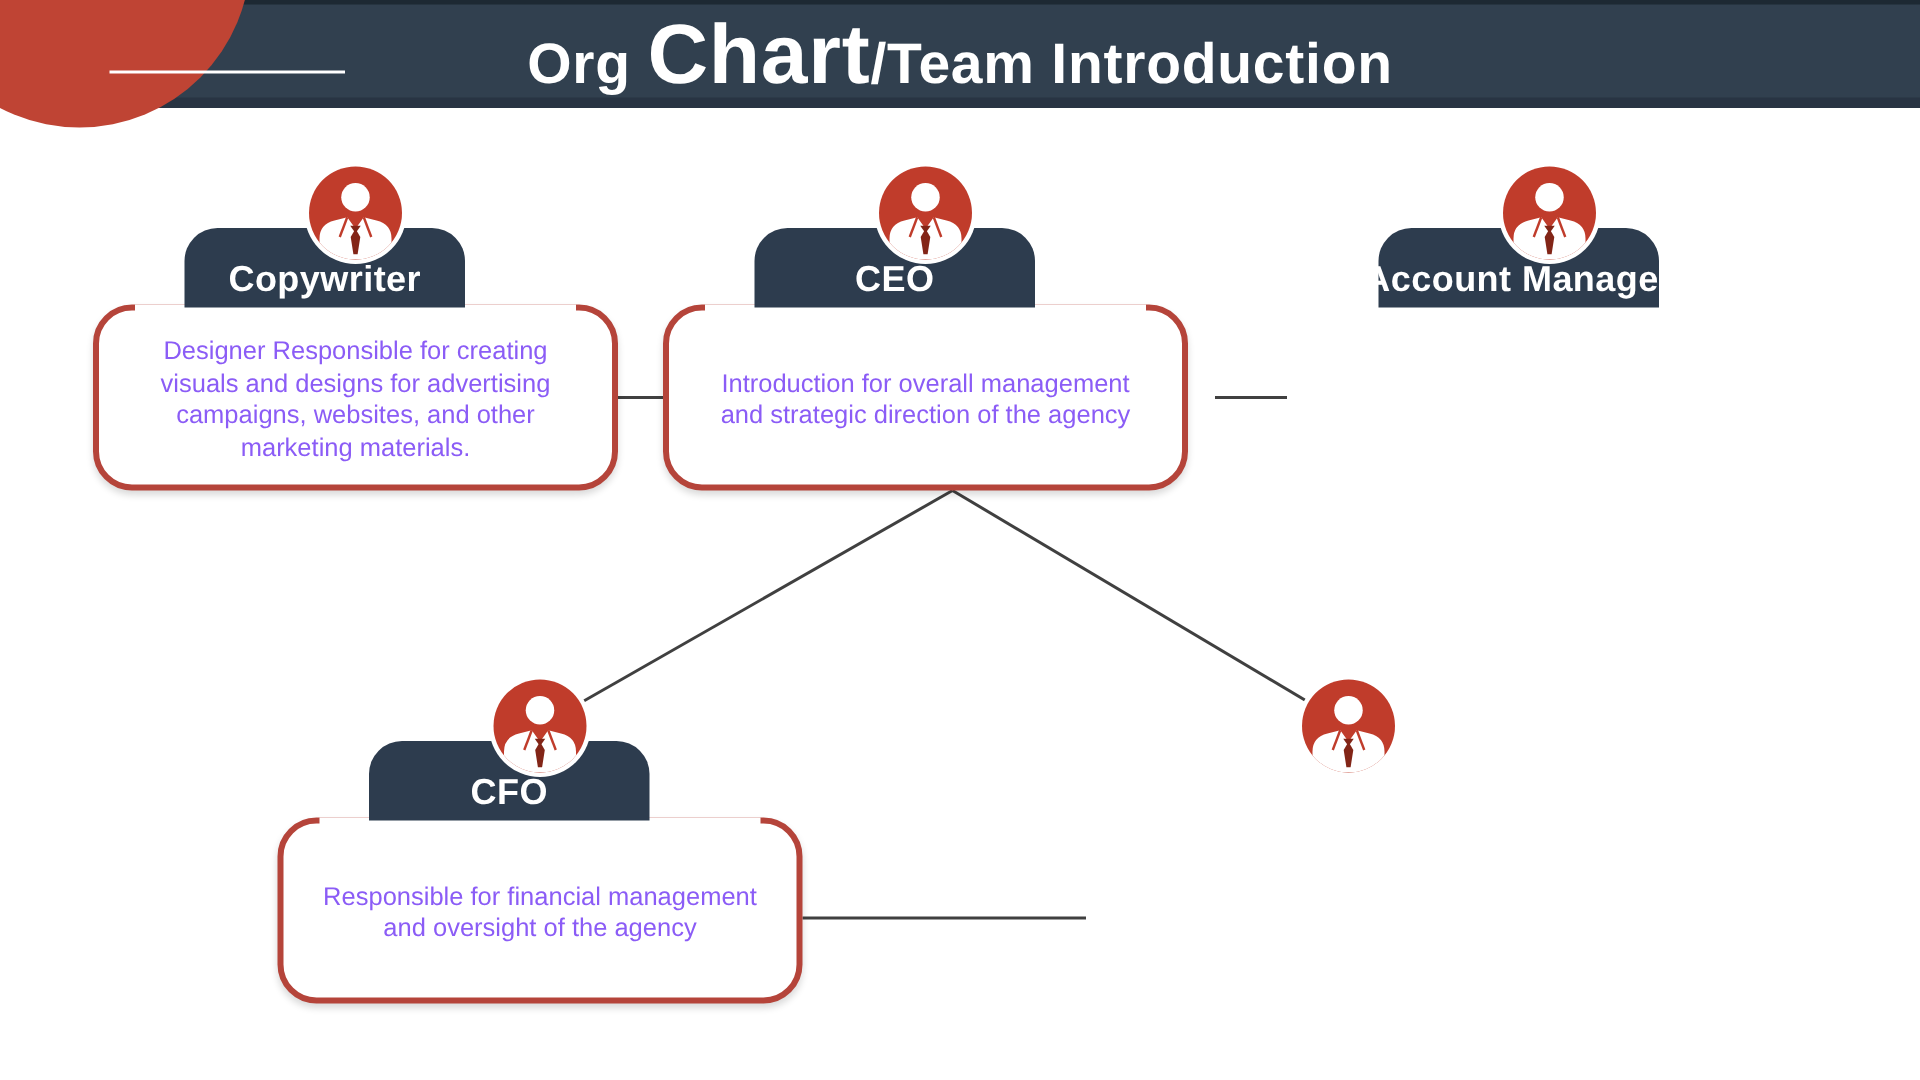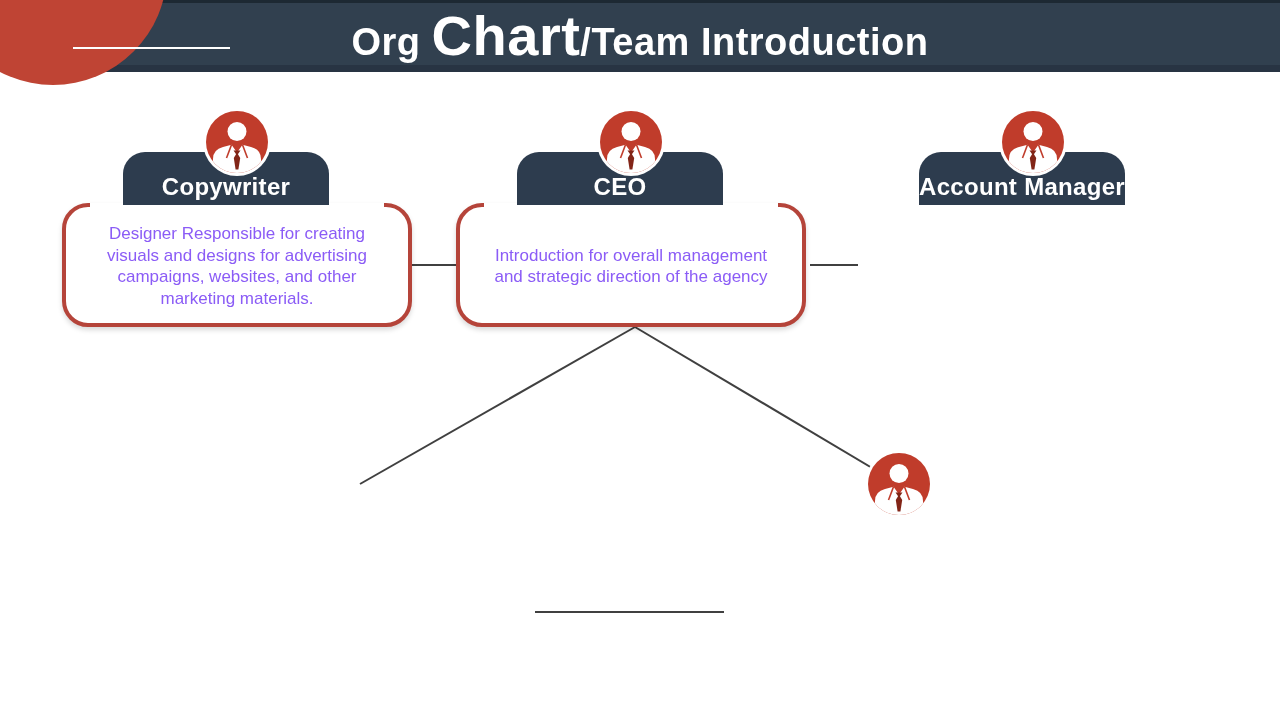--- a/index.html
+++ b/index.html
@@ -28,27 +28,27 @@
   }
   .accent-line{
     position:absolute;left:73px;top:47px;width:157px;height:2px;
     background:#ffffff;z-index:30;
   }
   
   .connectors{position:absolute;left:0;top:0;z-index:1;}
   
   .card{position:absolute;width:350px;height:219px;z-index:2;}
   .card-copywriter{left:62px;top:108px;}
-  .card-ceo{left:456px;top:108px;}
+  .card-ceo{left:442px;top:108px;}
   .card-account-manager{left:858px;top:108px;}
   .card-cfo{left:185px;top:450px;}
   .card-creative-director{left:724px;top:450px;}
 
   .role-header{
-    position:absolute;top:44px;left:50%;margin-left:-114px;width:206px;height:53px;
+    position:absolute;top:44px;left:50%;margin-left:-114px;width:187px;height:53px;
     background:#2d3c4e;border-radius:22px 22px 0 0;
     display:flex;align-items:flex-end;justify-content:center;
     padding-bottom:4px;box-sizing:border-box;z-index:2;
   }
   .role-title{
     color:#ffffff;font-size:24px;font-weight:bold;letter-spacing:.3px;white-space:nowrap;
   }
   .card-body{
     position:absolute;top:95px;left:0;width:350px;height:124px;box-sizing:border-box;
     border:4px solid #b5443a;border-radius:26px;background:#ffffff;
@@ -148,20 +148,40 @@
           <path d="M27.5 39.5 H34.5 L31 44.5 Z" fill="#822517"></path>
           <path d="M31 41.5 L34.2 47 L32.4 58.5 H29.6 L27.8 47 Z" fill="#822517"></path>
         </svg>
       </div>
     </div>
     <div class="role-header">
       <span class="role-title">Account Manager</span>
     </div>
   </div>
 
+  <div class="card card-cfo">
+    <div class="role-badge">
+      <div class="badge-inner">
+        <svg viewBox="0 0 62 62">
+          <circle cx="31" cy="20.5" r="9.5" fill="#ffffff"></circle>
+          <path d="M7 62 V48 Q7 38.5 17 36 L25.5 33.8 L31 41.5 L36.5 33.8 L45 36 Q55 38.5 55 48 V62 Z" fill="#ffffff"></path>
+          <path d="M25.5 33.8 L20.5 47" stroke="#c03c2b" stroke-width="1.6" fill="none"></path>
+          <path d="M36.5 33.8 L41.5 47" stroke="#c03c2b" stroke-width="1.6" fill="none"></path>
+          <path d="M27.5 39.5 H34.5 L31 44.5 Z" fill="#822517"></path>
+          <path d="M31 41.5 L34.2 47 L32.4 58.5 H29.6 L27.8 47 Z" fill="#822517"></path>
+        </svg>
+      </div>
+    </div>
+    <div class="role-header">
+      <span class="role-title">CFO</span>
+    </div>
+    <div class="card-body">
+      <div class="role-description">Responsible for financial management and oversight of the agency</div>
+    </div>
+  </div>
 
   <div class="card card-creative-director">
     <div class="role-badge">
       <div class="badge-inner">
         <svg viewBox="0 0 62 62">
           <circle cx="31" cy="20.5" r="9.5" fill="#ffffff"></circle>
           <path d="M7 62 V48 Q7 38.5 17 36 L25.5 33.8 L31 41.5 L36.5 33.8 L45 36 Q55 38.5 55 48 V62 Z" fill="#ffffff"></path>
           <path d="M25.5 33.8 L20.5 47" stroke="#c03c2b" stroke-width="1.6" fill="none"></path>
           <path d="M36.5 33.8 L41.5 47" stroke="#c03c2b" stroke-width="1.6" fill="none"></path>
           <path d="M27.5 39.5 H34.5 L31 44.5 Z" fill="#822517"></path>

